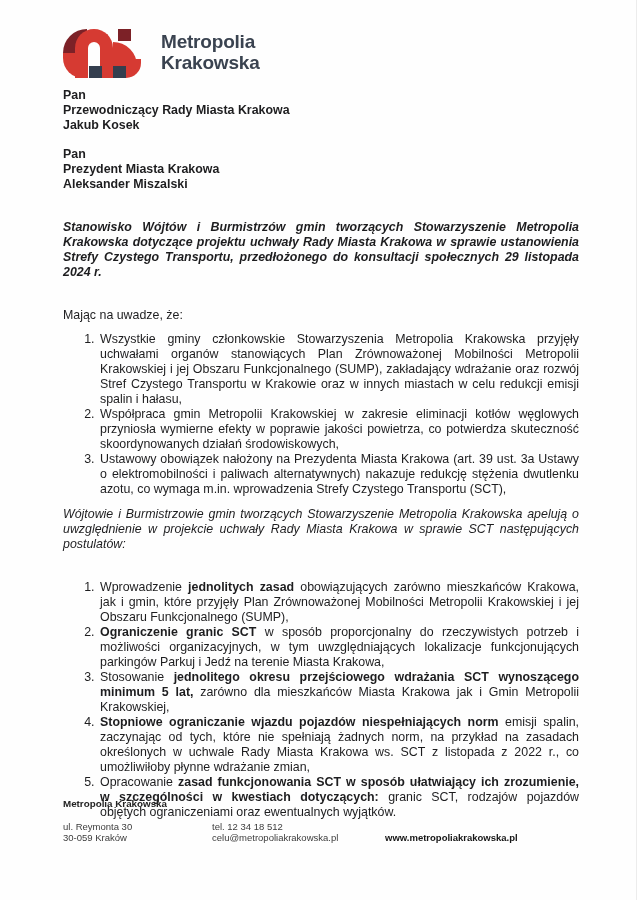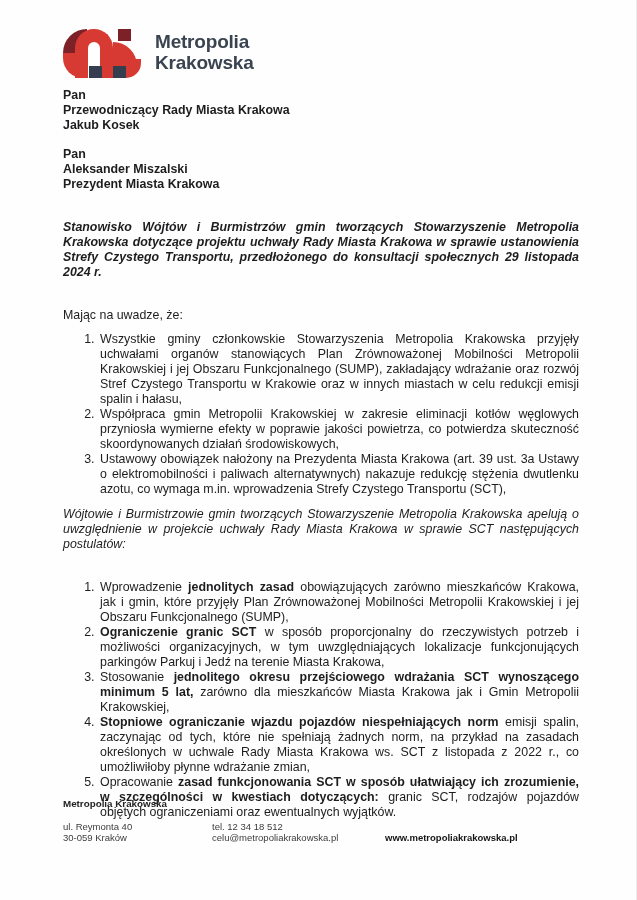--- a/index.html
+++ b/index.html
@@ -18,21 +18,21 @@
   }
   .page{
     position:relative;width:637px;height:900px;
     background:#fefefe;overflow:hidden;
     border-right:1px solid #ececec;
   }
   .content{padding:26px 57px 0 63px;}
 
   
   .header{display:flex;align-items:flex-start;}
-  .logo{display:flex;align-items:center;gap:14px;}
+  .logo{display:flex;align-items:center;gap:20px;}
   .mark{position:relative;width:78px;height:52px;flex:0 0 auto;}
   .mark div{position:absolute;}
   .m-q1{left:0;top:3px;width:24px;height:24px;background:var(--brand-maroon);border-radius:24px 0 0 0;}
   .m-q2{left:0;top:27px;width:20px;height:25px;background:var(--brand-red);border-radius:0 0 0 20px;}
   .m-arch{left:12px;top:3px;width:38px;height:49px;border:13px solid var(--brand-red);border-bottom:none;border-radius:19px 19px 0 0;}
   .m-n1{left:26px;top:40px;width:13px;height:12px;background:var(--brand-navy);}
   .m-n2{left:50px;top:40px;width:13px;height:12px;background:var(--brand-navy);}
   .m-msq{left:55px;top:3px;width:13px;height:12px;background:var(--brand-maroon);}
   .m-k1{left:50px;top:16px;width:24px;height:24px;background:var(--brand-red);border-radius:0 24px 0 0;}
   .m-k2{left:63px;top:33px;width:15px;height:19px;background:var(--brand-red);border-radius:0 0 15px 0;}
@@ -90,22 +90,22 @@
 
 
     <div class="recipient">
       <span>Pan</span>
       <span>Przewodniczący Rady Miasta Krakowa</span>
       <span>Jakub Kosek</span>
     </div>
 
     <div class="recipient">
       <span>Pan</span>
+      <span>Prezydent Miasta Krakowa</span>
       <span>Aleksander Miszalski</span>
-      <span>Prezydent Miasta Krakowa</span>
     </div>
 
     <p class="subject">Stanowisko Wójtów i Burmistrzów gmin tworzących Stowarzyszenie Metropolia Krakowska dotyczące projektu uchwały Rady Miasta Krakowa w sprawie ustanowienia Strefy Czystego Transportu, przedłożonego do konsultacji społecznych 29 listopada 2024 r.</p>
 
     <p class="intro">Mając na uwadze, że:</p>
 
     <ol class="premises">
         <li><span>Wszystkie gminy członkowskie Stowarzyszenia Metropolia Krakowska przyjęły uchwałami organów stanowiących Plan Zrównoważonej Mobilności Metropolii Krakowskiej i jej Obszaru Funkcjonalnego (SUMP), zakładający wdrażanie oraz rozwój Stref Czystego Transportu w Krakowie oraz w innych miastach w celu redukcji emisji spalin i hałasu,</span></li>
         <li><span>Współpraca gmin Metropolii Krakowskiej w zakresie eliminacji kotłów węglowych przyniosła wymierne efekty w poprawie jakości powietrza, co potwierdza skuteczność skoordynowanych działań środowiskowych,</span></li>
         <li><span>Ustawowy obowiązek nałożony na Prezydenta Miasta Krakowa (art. 39 ust. 3a Ustawy o elektromobilności i paliwach alternatywnych) nakazuje redukcję stężenia dwutlenku azotu, co wymaga m.in. wprowadzenia Strefy Czystego Transportu (SCT),</span></li>
@@ -120,21 +120,21 @@
         <li><b>Stopniowe ograniczanie wjazdu pojazdów niespełniających norm</b><span> emisji spalin, zaczynając od tych, które nie spełniają żadnych norm, na przykład na zasadach określonych w uchwale Rady Miasta Krakowa ws. SCT z listopada z 2022 r., co umożliwiłoby płynne wdrażanie zmian,</span></li>
         <li><span>Opracowanie </span><b>zasad funkcjonowania SCT w sposób ułatwiający ich zrozumienie, w szczególności w kwestiach dotyczących:</b><span> granic SCT, rodzajów pojazdów objętych ograniczeniami oraz ewentualnych wyjątków.</span></li>
       </ol>
 
   </div>
 
   <footer class="footer">
     <div class="org">Metropolia Krakowska</div>
     <div class="cols">
       <div class="col-address">
-        <span>ul. Reymonta 40</span>
+        <span>ul. Reymonta 30</span>
         <span>30-059 Kraków</span>
       </div>
       <div class="col-contact">
         <span>tel. 12 34 18 512</span>
         <span>celu@metropoliakrakowska.pl</span>
       </div>
       <div class="col-web">
         <span>www.metropoliakrakowska.pl</span>
       </div>
     </div>

